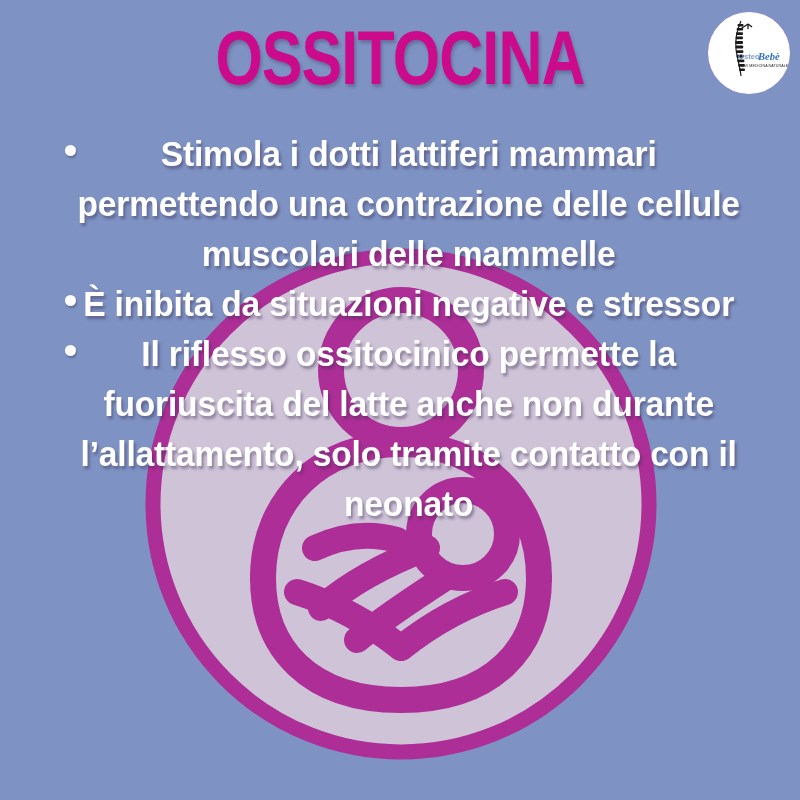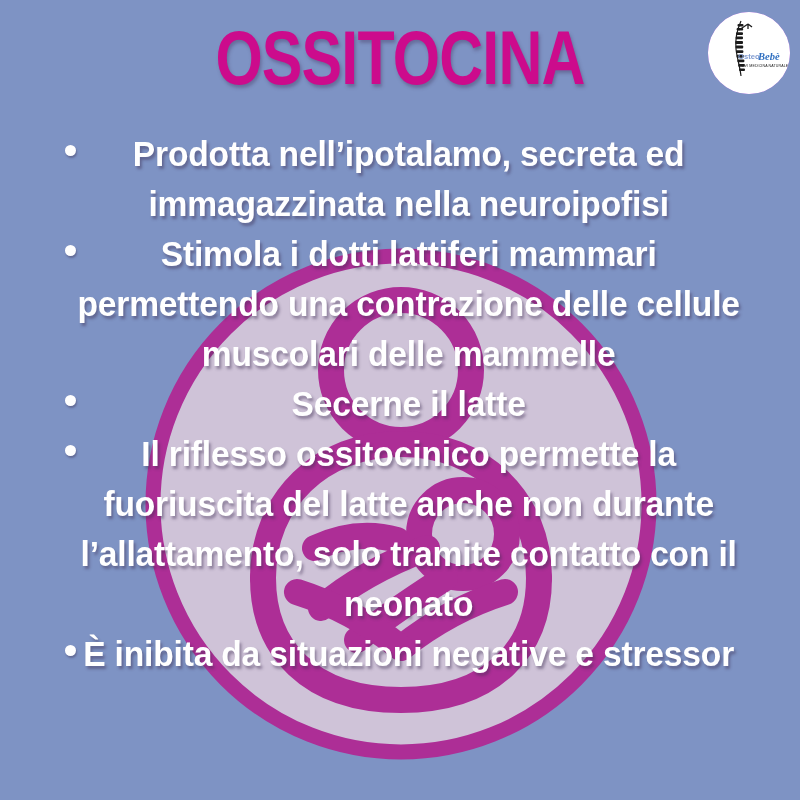--- a/index.html
+++ b/index.html
@@ -137,41 +137,33 @@
       <text x="30" y="47" font-family="Liberation Sans, sans-serif" font-size="7.6" font-weight="bold" fill="#7f9ad0">Osteo</text>
       <text x="50" y="48" font-family="Liberation Serif, serif" font-size="10.5" font-style="italic" font-weight="bold" fill="#2f6fc0">Bebè</text>
       <text x="33" y="55" font-family="Liberation Sans, sans-serif" font-size="3.6" letter-spacing="0.1" fill="#1b1b1b">VIVI MEDICINA NATURALE</text>
     </svg>
   </div>
 
   <h1 id="title">OSSITOCINA</h1>
 
   <div id="bullets">
 
-    <div class="bullet-row">
-      <span class="bullet-dot"></span>
-      <span class="bullet-text">Prodotta nell’ipotalamo, secreta ed immagazzinata nella neuroipofisi</span>
-    </div>
 
 
     <div class="bullet-row">
       <span class="bullet-dot"></span>
       <span class="bullet-text">Stimola i dotti lattiferi mammari permettendo una contrazione delle cellule muscolari delle mammelle</span>
     </div>
 
+
     <div class="bullet-row">
       <span class="bullet-dot"></span>
-      <span class="bullet-text">Secerne il latte</span>
+      <span class="bullet-text">È inibita da situazioni negative e stressor</span>
     </div>
 
     <div class="bullet-row">
       <span class="bullet-dot"></span>
       <span class="bullet-text">Il riflesso ossitocinico permette la fuoriuscita del latte anche non durante l’allattamento, solo tramite contatto con il neonato</span>
     </div>
 
-    <div class="bullet-row">
-      <span class="bullet-dot"></span>
-      <span class="bullet-text">È inibita da situazioni negative e stressor</span>
-    </div>
-
   </div>
 
 </div>
 
 </body></html>

